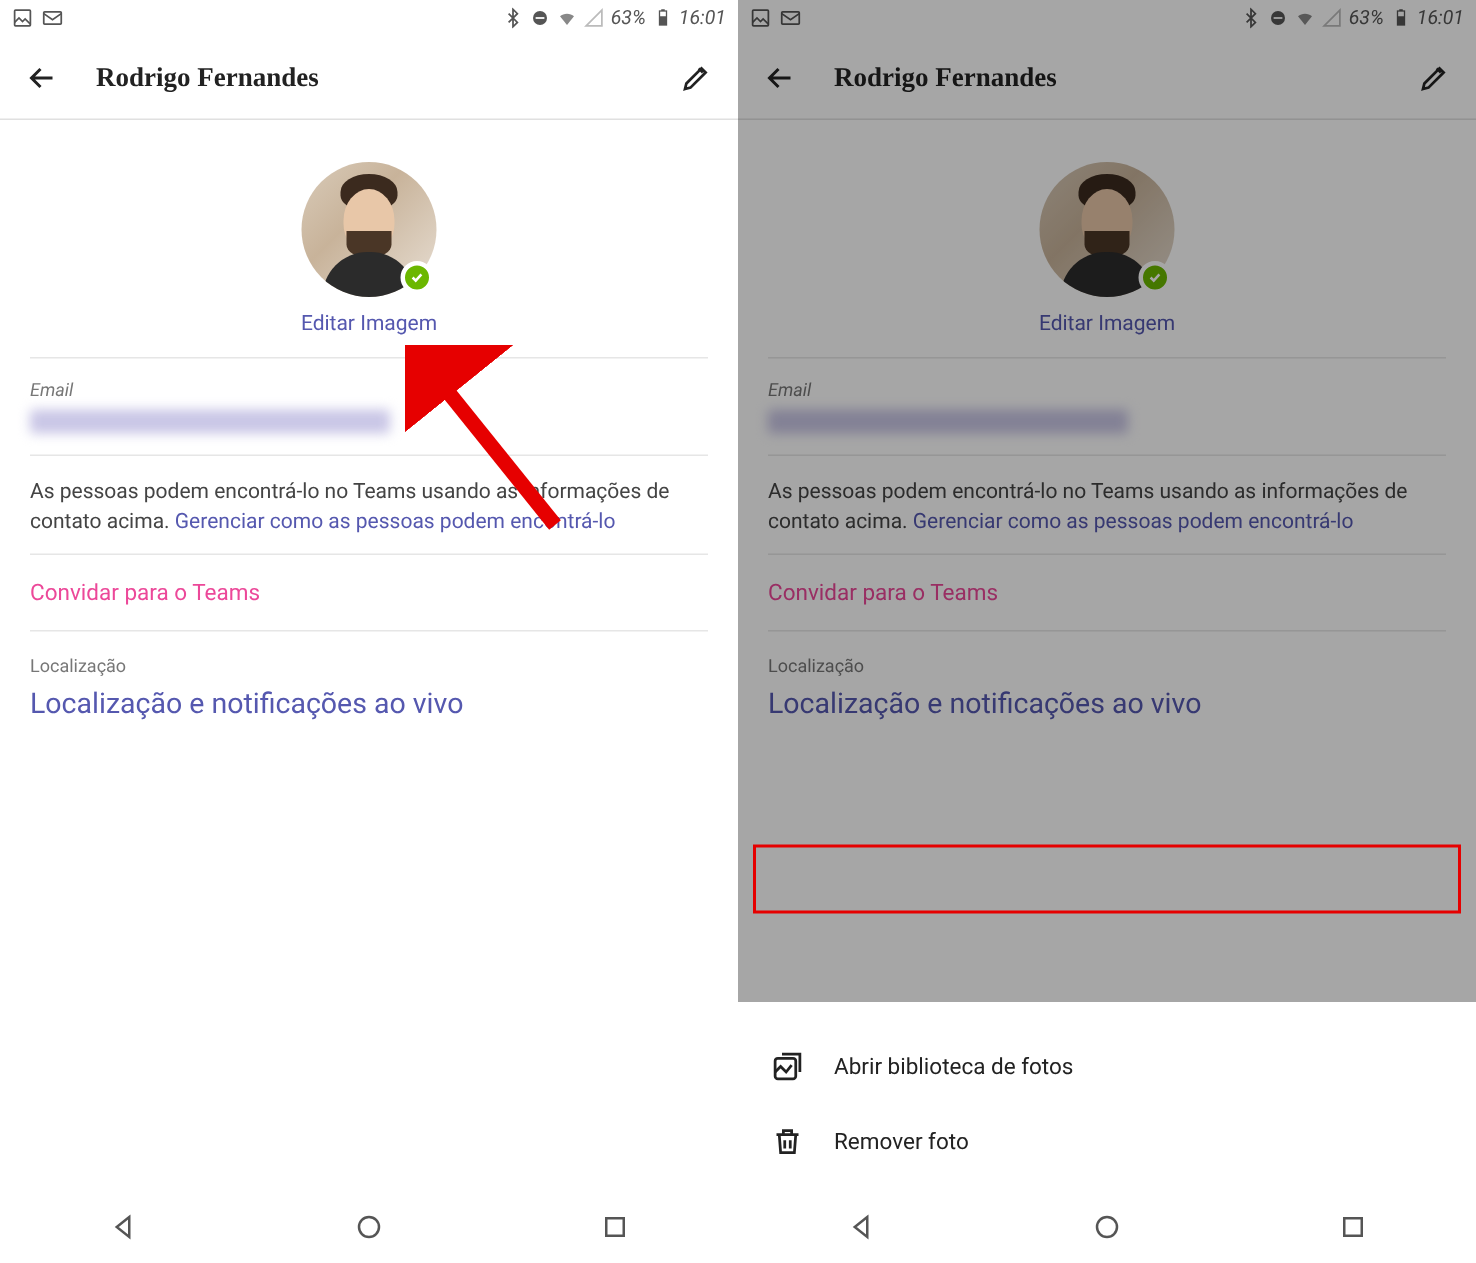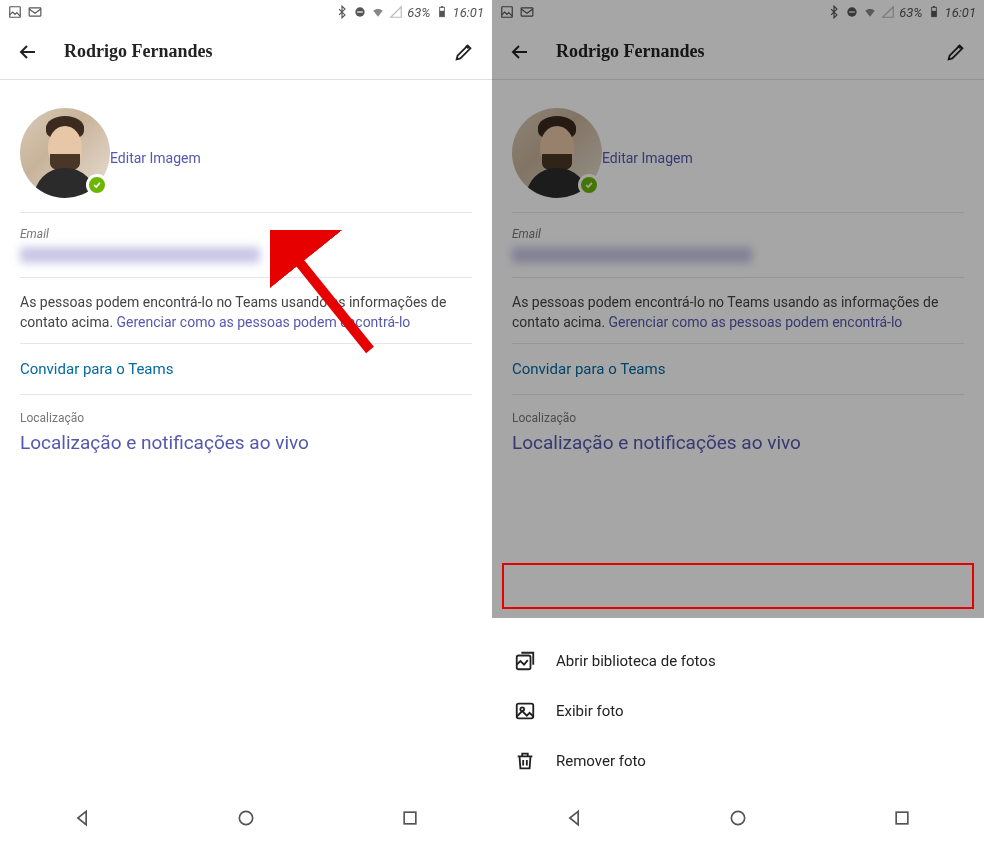--- a/index.html
+++ b/index.html
@@ -7,36 +7,36 @@
   .phone { width: 492px; height: 842px; background: #fff; position: relative; display: flex; flex-direction: column; }
   .phone.right { overflow: hidden; }
   .status-bar { height: 24px; display: flex; align-items: center; padding: 0 8px; font-size: 12px; color: #555; justify-content: space-between; }
   .status-left { display: flex; gap: 6px; align-items: center; }
   .status-right { display: flex; gap: 4px; align-items: center; font-size: 13px; font-style: italic; }
   .status-icon { width: 14px; height: 14px; }
   .toolbar { height: 56px; display: flex; align-items: center; padding: 0 16px; border-bottom: 1px solid #e0e0e0; }
   .toolbar-title { font-size: 18px; font-weight: 700; color: #222; margin-left: 24px; flex: 1; font-family: Liberation Serif, serif; }
   .icon-btn { width: 24px; height: 24px; display: flex; align-items: center; justify-content: center; cursor: pointer; }
   .content { flex: 1; overflow: hidden; padding: 0 20px; }
-  .avatar-section { display: flex; flex-direction: row; align-items: center; padding: 28px 0 14px; border-bottom: 1px solid #e6e6e6; }
+  .avatar-section { display: flex; flex-direction: column; align-items: center; padding: 28px 0 14px; border-bottom: 1px solid #e6e6e6; }
   .avatar-wrap { position: relative; width: 90px; height: 90px; }
   .avatar { width: 90px; height: 90px; border-radius: 50%; background: linear-gradient(135deg,#d9cbb9 0%,#c8b39a 40%,#e8dfd4 100%); position: relative; overflow: hidden; }
   .avatar-face { position:absolute; top:18px; left:28px; width:34px; height:42px; background:#e8c7a8; border-radius:50% 50% 45% 45%; }
   .avatar-hair { position:absolute; top:8px; left:26px; width:38px; height:24px; background:#3b2a1e; border-radius:50% 50% 40% 40%; }
   .avatar-beard { position:absolute; top:46px; left:30px; width:30px; height:18px; background:#4a3626; border-radius:0 0 50% 50%; }
   .avatar-body { position:absolute; bottom:-10px; left:14px; width:62px; height:40px; background:#2b2b2b; border-radius:30px 30px 0 0; }
   .presence { position: absolute; bottom: 2px; right: 2px; width: 22px; height: 22px; background: #6bb700; border: 3px solid #fff; border-radius: 50%; display:flex; align-items:center; justify-content:center; }
   .presence svg { width:10px; height:10px; }
   .edit-image { margin-top: 10px; font-size: 14px; color: #5558af; cursor: pointer; }
   .field-block { padding: 14px 0; border-bottom: 1px solid #e6e6e6; font-style: italic; }
   .field-label { font-size: 12px; color: #777; margin-bottom: 6px; }
   .blurred-email { width: 240px; height: 16px; background: #c9c6e6; filter: blur(4px); border-radius:2px; }
   .help-text { padding: 14px 0 10px; font-size: 14px; color: #444; line-height: 1.45; border-bottom: 1px solid #e6e6e6; }
   .help-text .link { color: #5558af; cursor:pointer; }
-  .link-row { padding: 16px 0; font-size: 15px; color: #0369a1; border-bottom: 1px solid #e6e6e6; cursor:pointer; }
+  .link-row { padding: 16px 0; font-size: 15px; color: #ec4899; border-bottom: 1px solid #e6e6e6; cursor:pointer; }
   .loc-label { padding-top: 16px; font-size: 12px; color: #777; }
   .loc-link { padding: 6px 0 16px; font-size: 19px; color: #5558af; cursor:pointer; }
   .nav-bar { position:absolute; bottom:0; left:0; right:0; height: 48px; display: flex; align-items: center; justify-content: space-around; }
   .nav-icon { width: 20px; height: 20px; }
   .dimmer { position:absolute; inset:0; background: rgba(0,0,0,0.35); }
   .bottom-sheet { position:absolute; bottom:48px; left:0; right:0; background:#fff; padding: 18px 0 8px; }
   .sheet-item { display:flex; align-items:center; padding: 14px 22px; gap: 20px; cursor:pointer; }
   .sheet-item-label { font-size: 15px; color:#222; }
   .sheet-icon { width:22px; height:22px; flex-shrink:0; }
   .highlight-box { position:absolute; border: 2px solid #e60000; pointer-events:none; }
@@ -235,28 +235,20 @@
     <div class="sheet-item">
       <svg class="sheet-icon" viewBox="0 0 24 24" fill="none" stroke="#222" stroke-width="2">
           <rect x="3" y="6" width="15" height="15" rx="2"></rect>
           <path d="M3 16l4-4 4 4 4-5"></path>
           <path d="M8 3h13v13"></path>
         </svg>
       <span class="sheet-item-label">Abrir biblioteca de fotos</span>
     </div>
     <div class="sheet-item">
       <svg class="sheet-icon" viewBox="0 0 24 24" fill="none" stroke="#222" stroke-width="2">
-          <rect x="3" y="4" width="18" height="16" rx="2"></rect>
-          <circle cx="9" cy="10" r="2"></circle>
-          <path d="M3 18l6-6 5 5 3-3 4 4"></path>
-        </svg>
-      <span class="sheet-item-label">Exibir foto</span>
-    </div>
-    <div class="sheet-item">
-      <svg class="sheet-icon" viewBox="0 0 24 24" fill="none" stroke="#222" stroke-width="2">
           <path d="M4 7h16M9 7V4h6v3M6 7l1 13h10l1-13M10 11v6M14 11v6"></path>
         </svg>
       <span class="sheet-item-label">Remover foto</span>
     </div>
   </div>
 
   <div class="nav-bar" style="background:#fff">
     <svg class="nav-icon" viewBox="0 0 24 24" fill="none" stroke="#555" stroke-width="2">
         <path d="M17 4L7 12l10 8z"></path>
       </svg>

